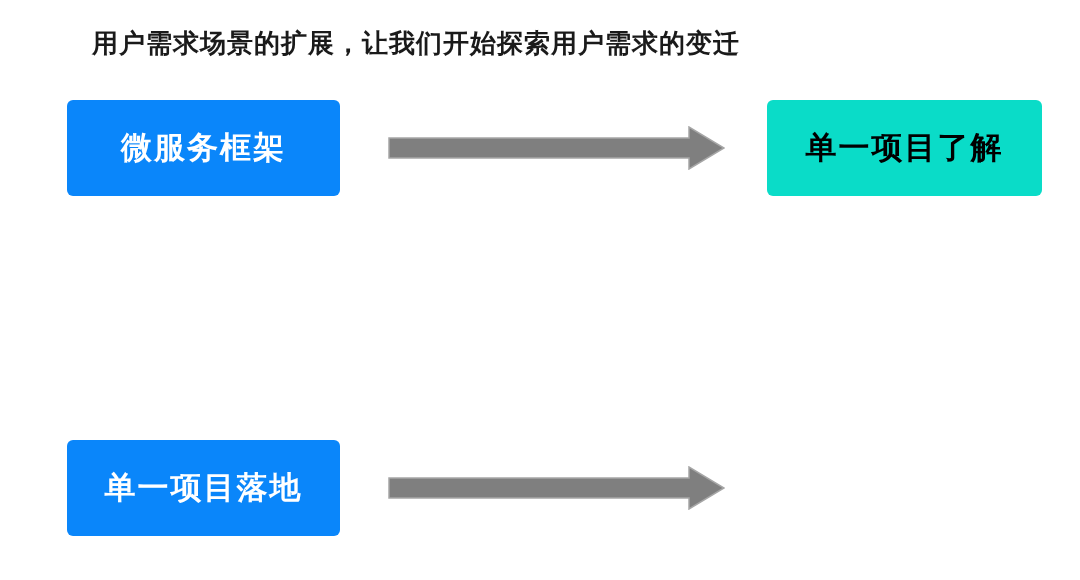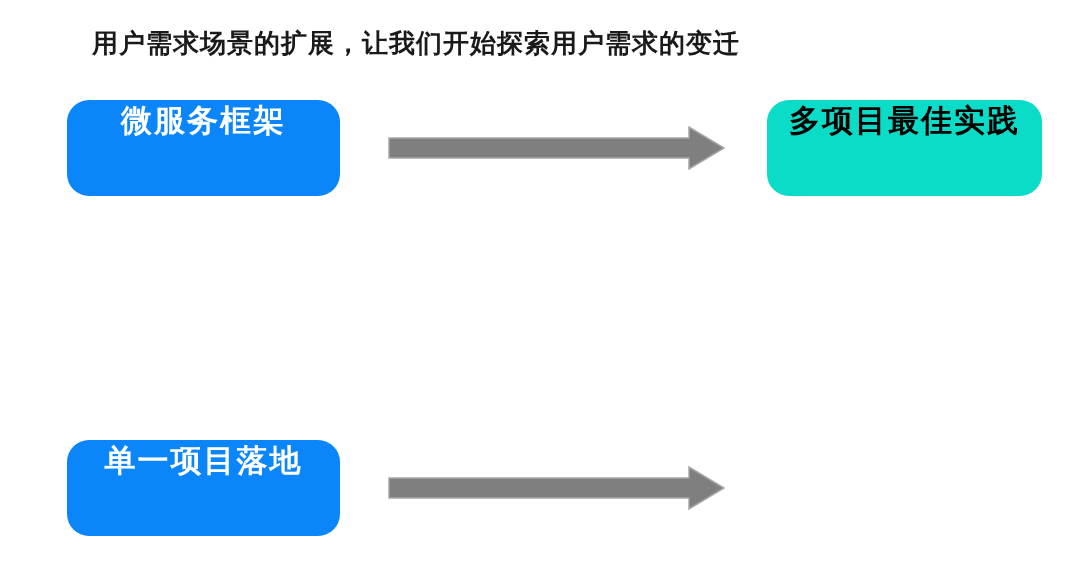--- a/index.html
+++ b/index.html
@@ -36,23 +36,23 @@
   .row {
     position: absolute;
     left: 0; width: 1080px; height: 96px;
   }
   .row-1 { top: 100px; }
   .row-2 { top: 270px; }
   .row-3 { top: 440px; }
   .box {
     position: absolute;
     top: 0; height: 96px;
-    border-radius: 22px;
+    border-radius: 6px;
     display: flex;
-    align-items: flex-start;
+    align-items: center;
     justify-content: center;
     font-size: 31px;
     font-weight: 700;
     letter-spacing: 2px;
     white-space: nowrap;
   }
   .box-left {
     left: 67px; width: 273px;
     background: var(--left-box);
     color: var(--left-text);
@@ -79,21 +79,21 @@
   <div class="row row-1">
     <div class="box box-left">
       <span>微服务框架</span>
     </div>
     <div class="arrow-wrap">
       <svg viewBox="0 0 337 44" preserveAspectRatio="none" aria-hidden="true">
         <polygon points="1,12 301,12 301,1 336,22 301,43 301,32 1,32" fill="#7f7f7f" stroke="#a6a6a6" stroke-width="1.5"></polygon>
       </svg>
     </div>
     <div class="box box-right">
-      <span>多项目最佳实践</span>
+      <span>单一项目了解</span>
     </div>
   </div>
 
 
   <div class="row row-3">
     <div class="box box-left">
       <span>单一项目落地</span>
     </div>
     <div class="arrow-wrap">
       <svg viewBox="0 0 337 44" preserveAspectRatio="none" aria-hidden="true">

